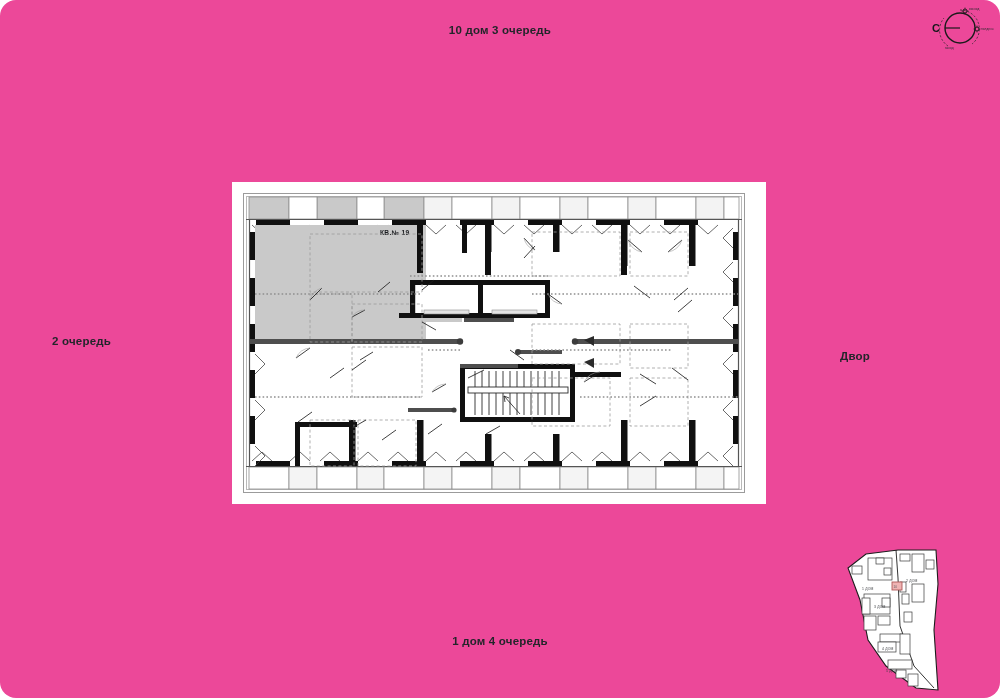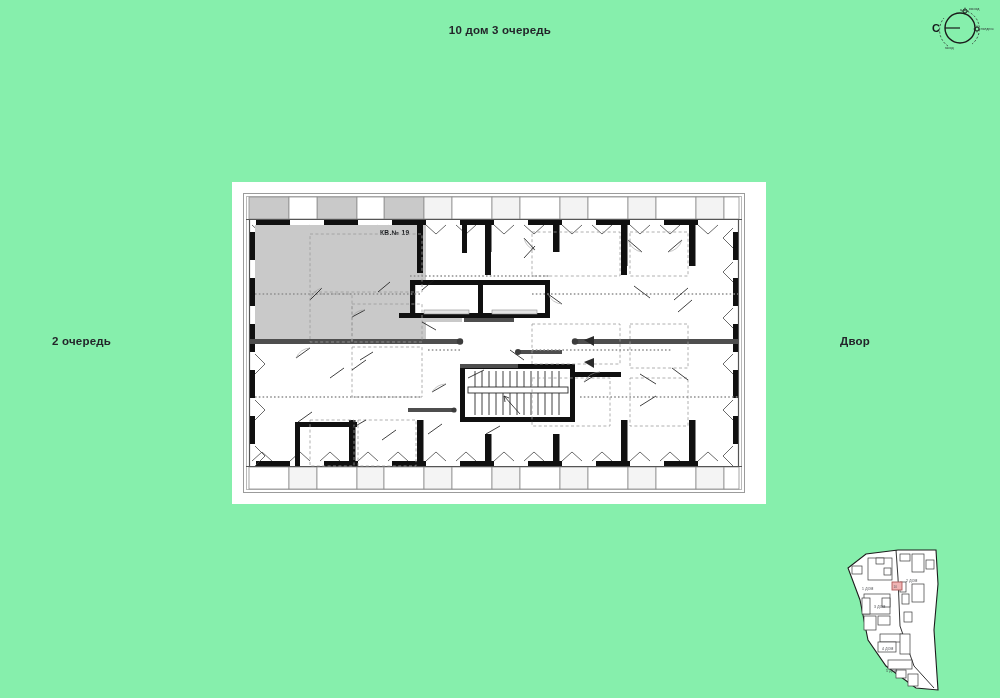--- a/index.html
+++ b/index.html
@@ -11,34 +11,35 @@
     width: 1000px;
     height: 698px;
     position: relative;
     font-family: "Liberation Sans", sans-serif;
     color: #1b1b1b;
     overflow: hidden;
   }
   .page {
     position: absolute;
     inset: 0;
-    background: #86efac;
+    background: #ec4899;
+    border-radius: 16px;
   }
   .edge-label {
     position: absolute;
     font-size: 11.5px;
     font-weight: 700;
     letter-spacing: .2px;
     color: #23252a;
     white-space: nowrap;
   }
   #label-top    { top: 24px;  left: 0; width: 1000px; text-align: center; }
   #label-bottom { top: 635px; left: 0; width: 1000px; text-align: center; }
   #label-left   { top: 335px; left: 52px;  width: 160px; }
-  #label-right  { top: 335px; left: 790px; width: 130px; text-align: center; }
+  #label-right  { top: 350px; left: 790px; width: 130px; text-align: center; }
 
   #floorplan-svg {
     position: absolute;
     left: 232px;
     top: 182px;
   }
   #compass-svg {
     position: absolute;
     left: 920px;
     top: 0px;
@@ -79,20 +80,21 @@
     fill: #55575b;
   }
 </style>
 </head>
 <body>
 
 <div class="page">
 
   <div class="edge-label" id="label-top">10 дом 3 очередь</div>
 
+  <div class="edge-label" id="label-bottom">1 дом 4 очередь</div>
 
   <div class="edge-label" id="label-left">2 очередь</div>
 
   <div class="edge-label" id="label-right">Двор</div>
 
   <svg id="floorplan-svg" width="534" height="322" viewBox="0 0 534 322">
     <defs>
       <clipPath id="clipInner">
         <rect x="18" y="18" width="488" height="286"></rect>
       </clipPath>

